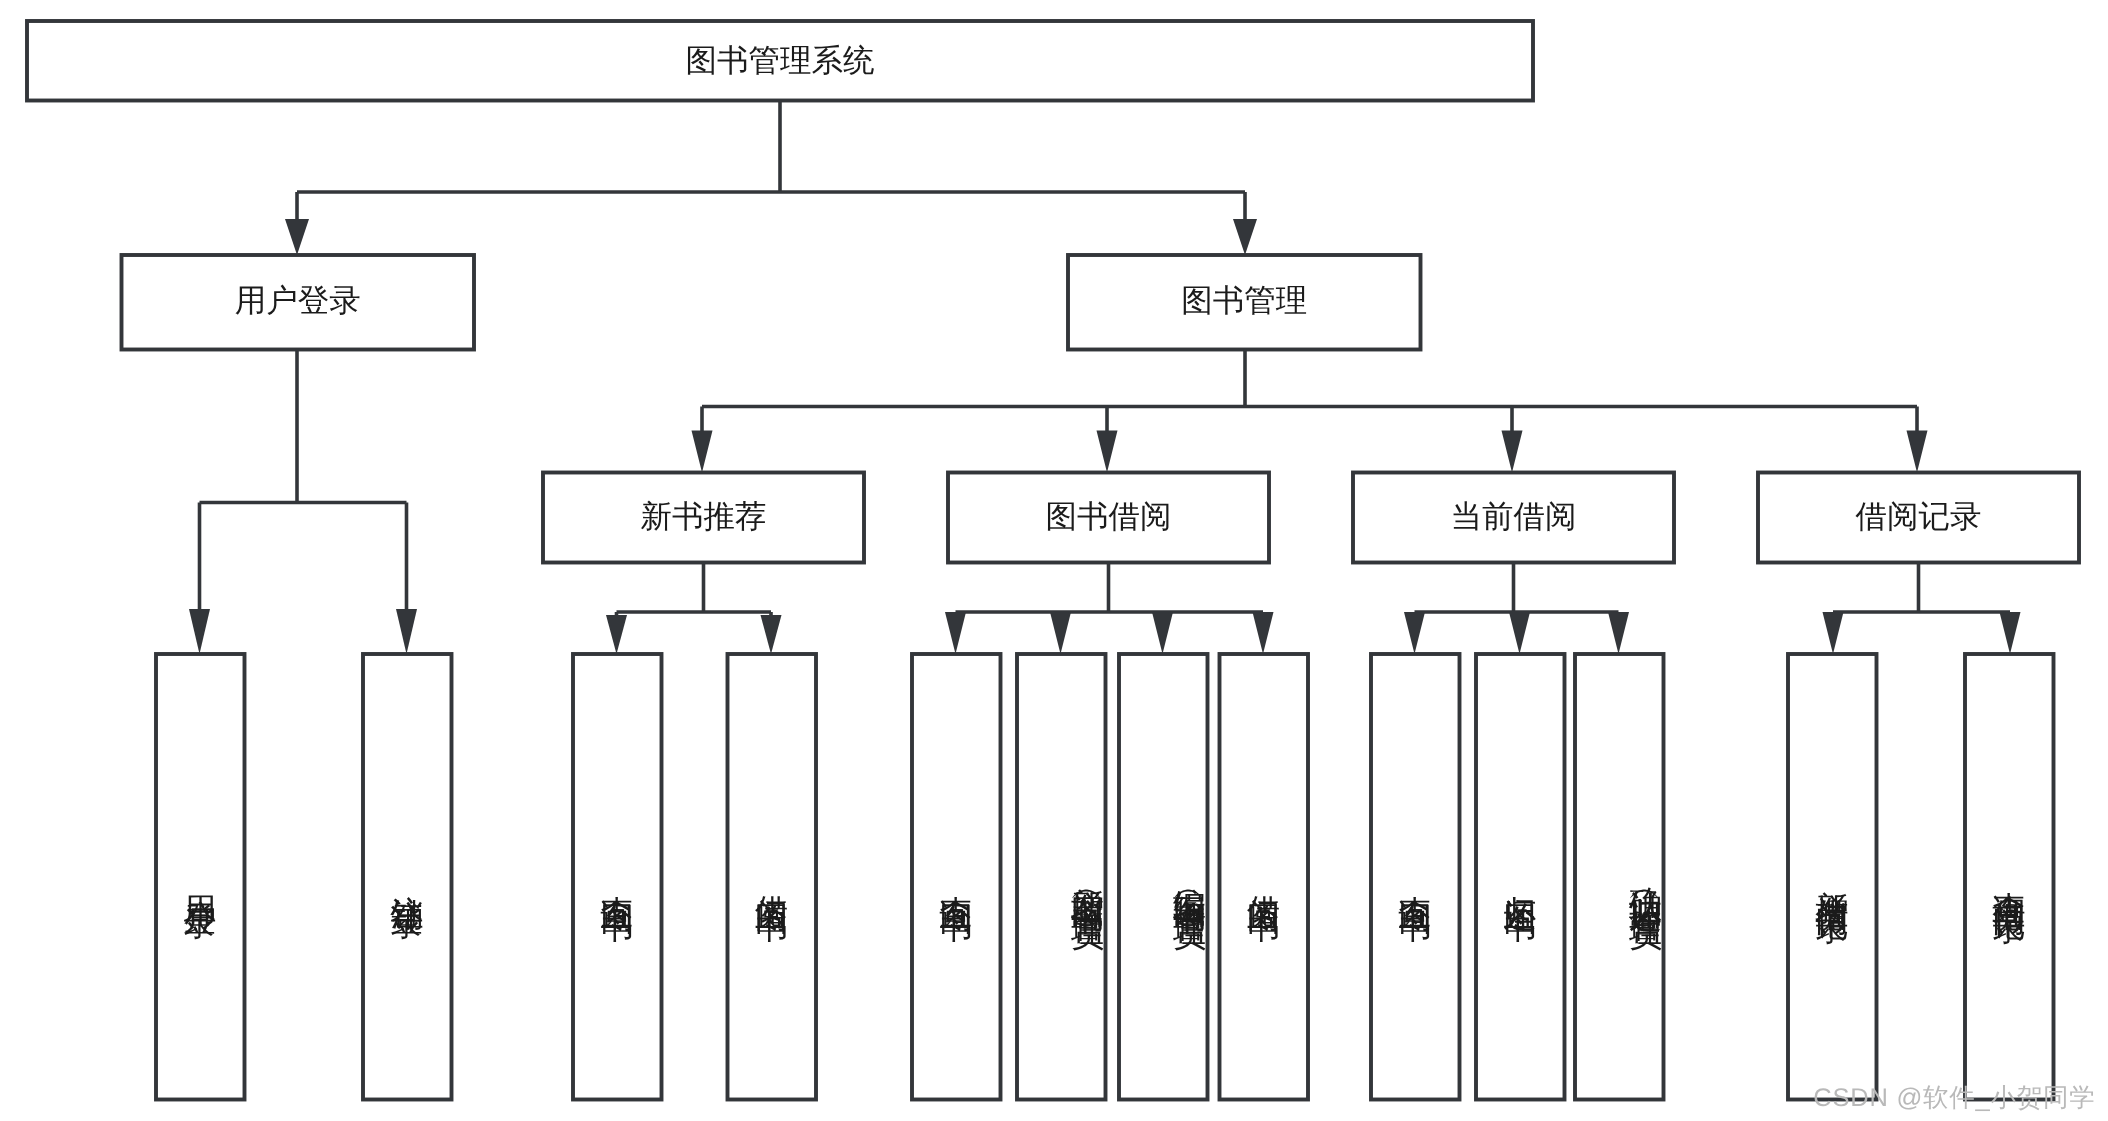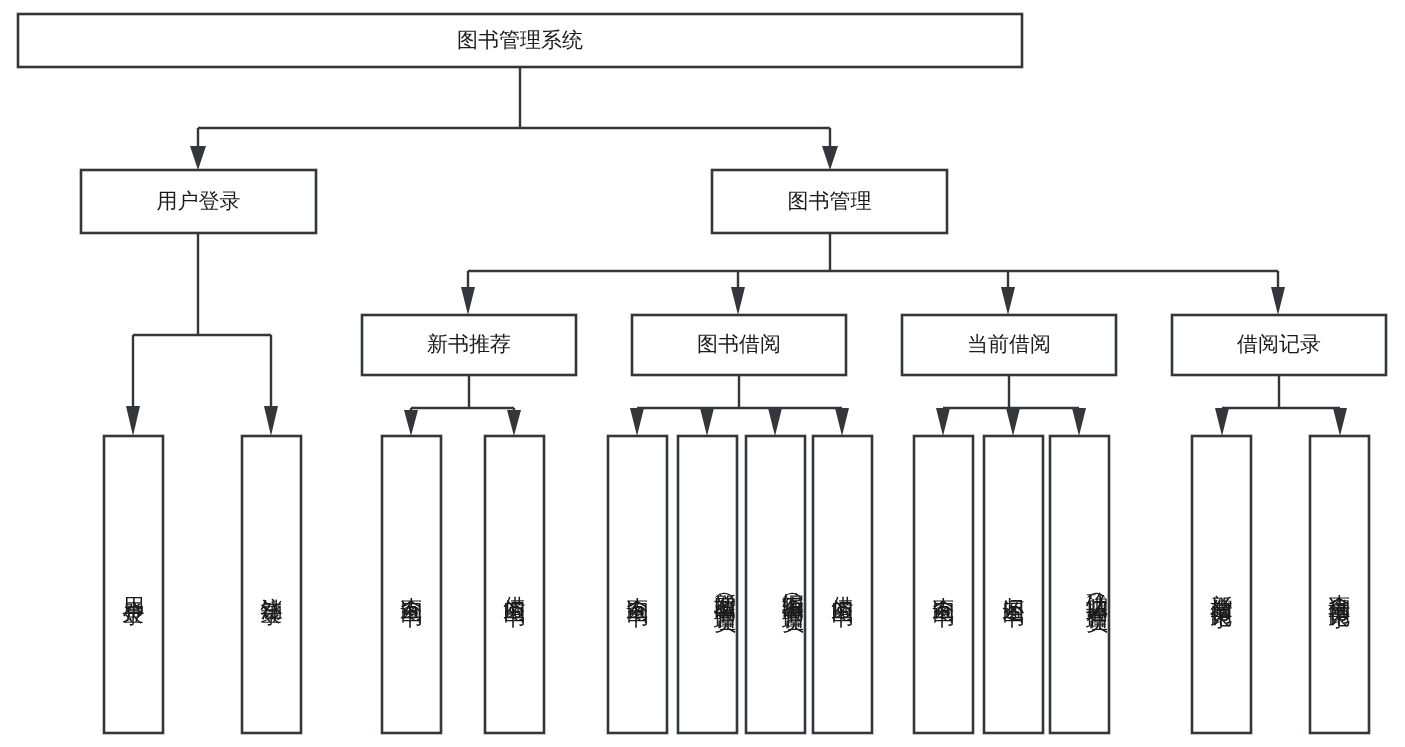--- a/index.html
+++ b/index.html
@@ -191,14 +191,15 @@
   <div class="leaf-label" style="left:746px; top:441px; width:59px; height:292px;">编辑图书（管理员）</div>
   <div class="leaf-label centered" style="left:813px; top:436px; width:59px; height:297px;">借阅图书</div>
 
   <div class="leaf-label centered" style="left:914px; top:436px; width:59px; height:297px;">查询图书</div>
   <div class="leaf-label centered" style="left:984px; top:436px; width:59px; height:297px;">归还图书</div>
   <div class="leaf-label" style="left:1050px; top:441px; width:59px; height:292px;">确认归还（管理员）</div>
 
   <div class="leaf-label centered" style="left:1192px; top:436px; width:59px; height:297px;">新增借阅记录</div>
   <div class="leaf-label centered" style="left:1310px; top:436px; width:59px; height:297px;">查询借阅记录</div>
 
+  <div class="watermark">CSDN @软件_小贺同学</div>
 
 </div>
 
 </body></html>

